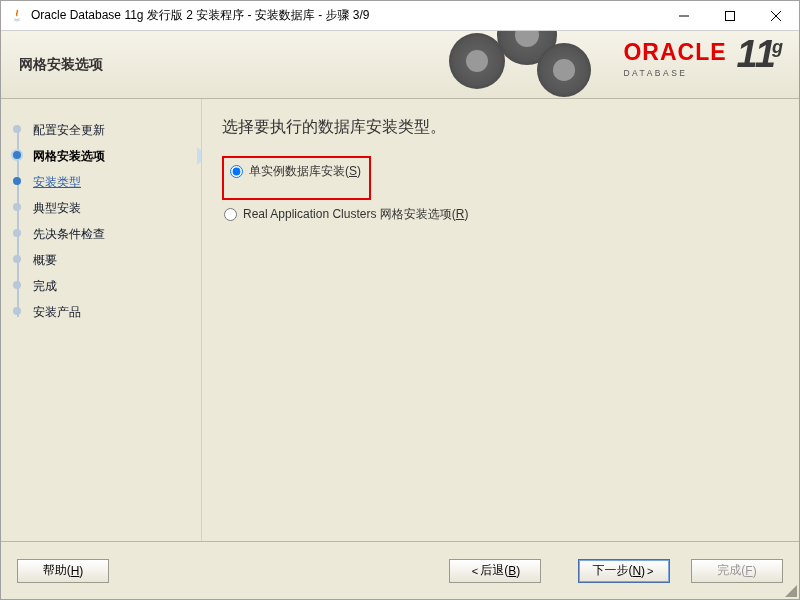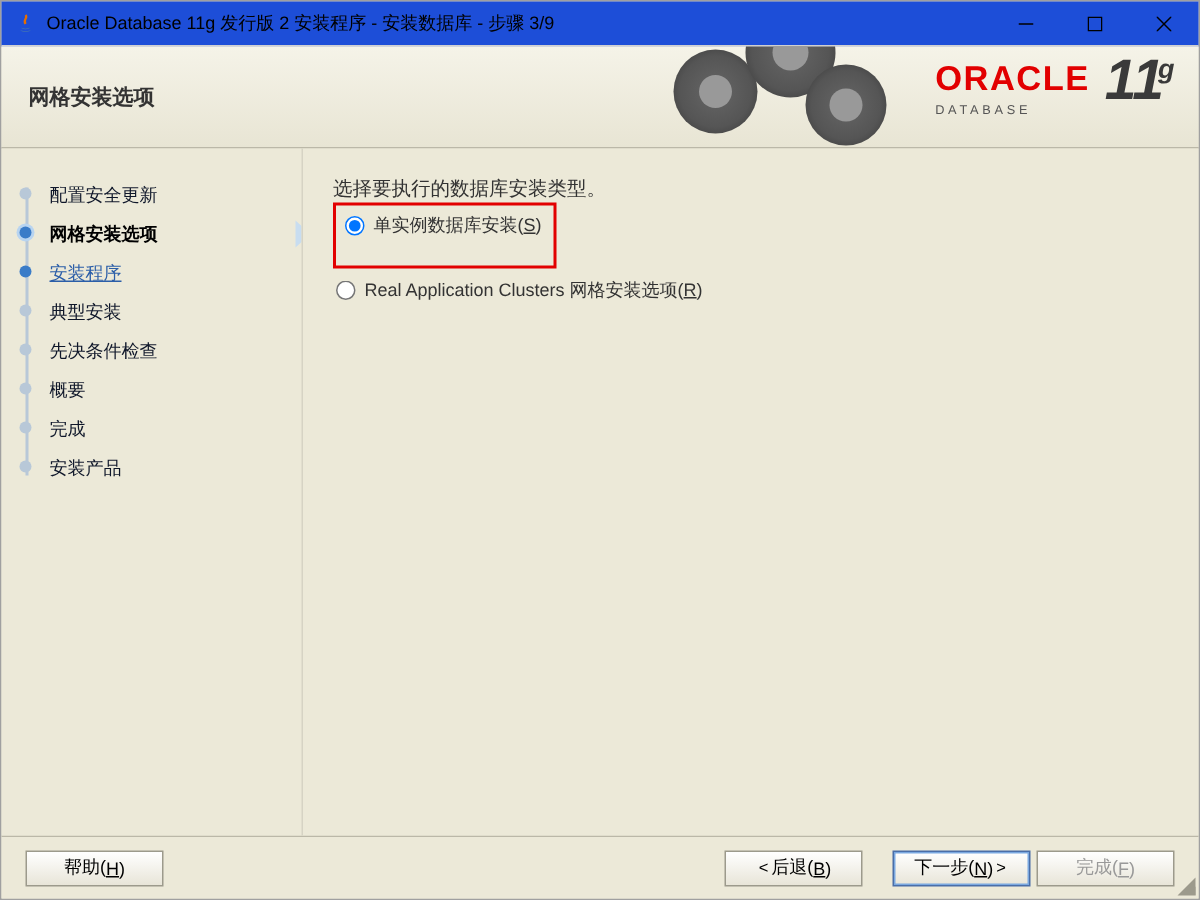--- a/index.html
+++ b/index.html
@@ -15,21 +15,21 @@
     height: 600px;
     background: #ece9d8;
     border: 1px solid #a0a0a0;
     display: flex;
     flex-direction: column;
     position: relative;
   }
   
   .titlebar {
     height: 30px;
-    background: #1d4ed8;
+    background: #ffffff;
     border-bottom: 1px solid #d0d0d0;
     display: flex;
     align-items: center;
     padding: 0 0 0 8px;
   }
   .titlebar .java-icon {
     width: 16px; height: 16px;
     margin-right: 6px;
     display: flex; align-items: center; justify-content: center;
   }
@@ -203,22 +203,23 @@
   }
 
   .content {
     flex: 1;
     background: #ece9d8;
     border-left: 1px solid #d6d3c4;
     padding: 18px 20px;
     position: relative;
   }
   .instruction {
-    font-size: 13px;
+    font-size: 16px;
     color: #333;
+    margin-bottom: 18px;
   }
   .radio-row {
     display: flex;
     align-items: center;
     margin: 6px 0 16px 0;
     font-size: 12px;
     color: #333;
   }
   .radio-row input[type=radio]{
     margin: 0 6px 0 2px;
@@ -227,27 +228,27 @@
   .radio-row .accel { text-decoration: underline; }
   .highlight-box {
     border: 2px solid #e20000;
     padding: 5px 8px 18px 4px;
     display: inline-flex;
     align-items: center;
   }
 
   
   .button-bar {
-    height: 42px;
+    height: 58px;
     border-top: 1px solid #bbb8a8;
     background: #ece9d8;
     display: flex;
     align-items: center;
     padding: 0 16px;
-    gap: 4px;
+    gap: 21px;
   }
   .button-bar .spacer { flex: 1; }
   .btn {
     min-width: 92px;
     height: 24px;
     background: linear-gradient(to bottom, #fff, #e8e5d8);
     border: 1px solid #9c9a8c;
     font-size: 12px;
     padding: 0 10px;
     display: inline-flex;
@@ -342,21 +343,21 @@
         <div class="step-item">
           <span class="dot"></span>
           <span class="label">配置安全更新</span>
         </div>
         <div class="step-item current">
           <span class="dot"></span>
           <span class="label">网格安装选项</span>
         </div>
         <div class="step-item done">
           <span class="dot"></span>
-          <span class="label">安装程序</span>
+          <span class="label">安装类型</span>
         </div>
         <div class="step-item">
           <span class="dot"></span>
           <span class="label">典型安装</span>
         </div>
         <div class="step-item">
           <span class="dot"></span>
           <span class="label">先决条件检查</span>
         </div>
         <div class="step-item">

